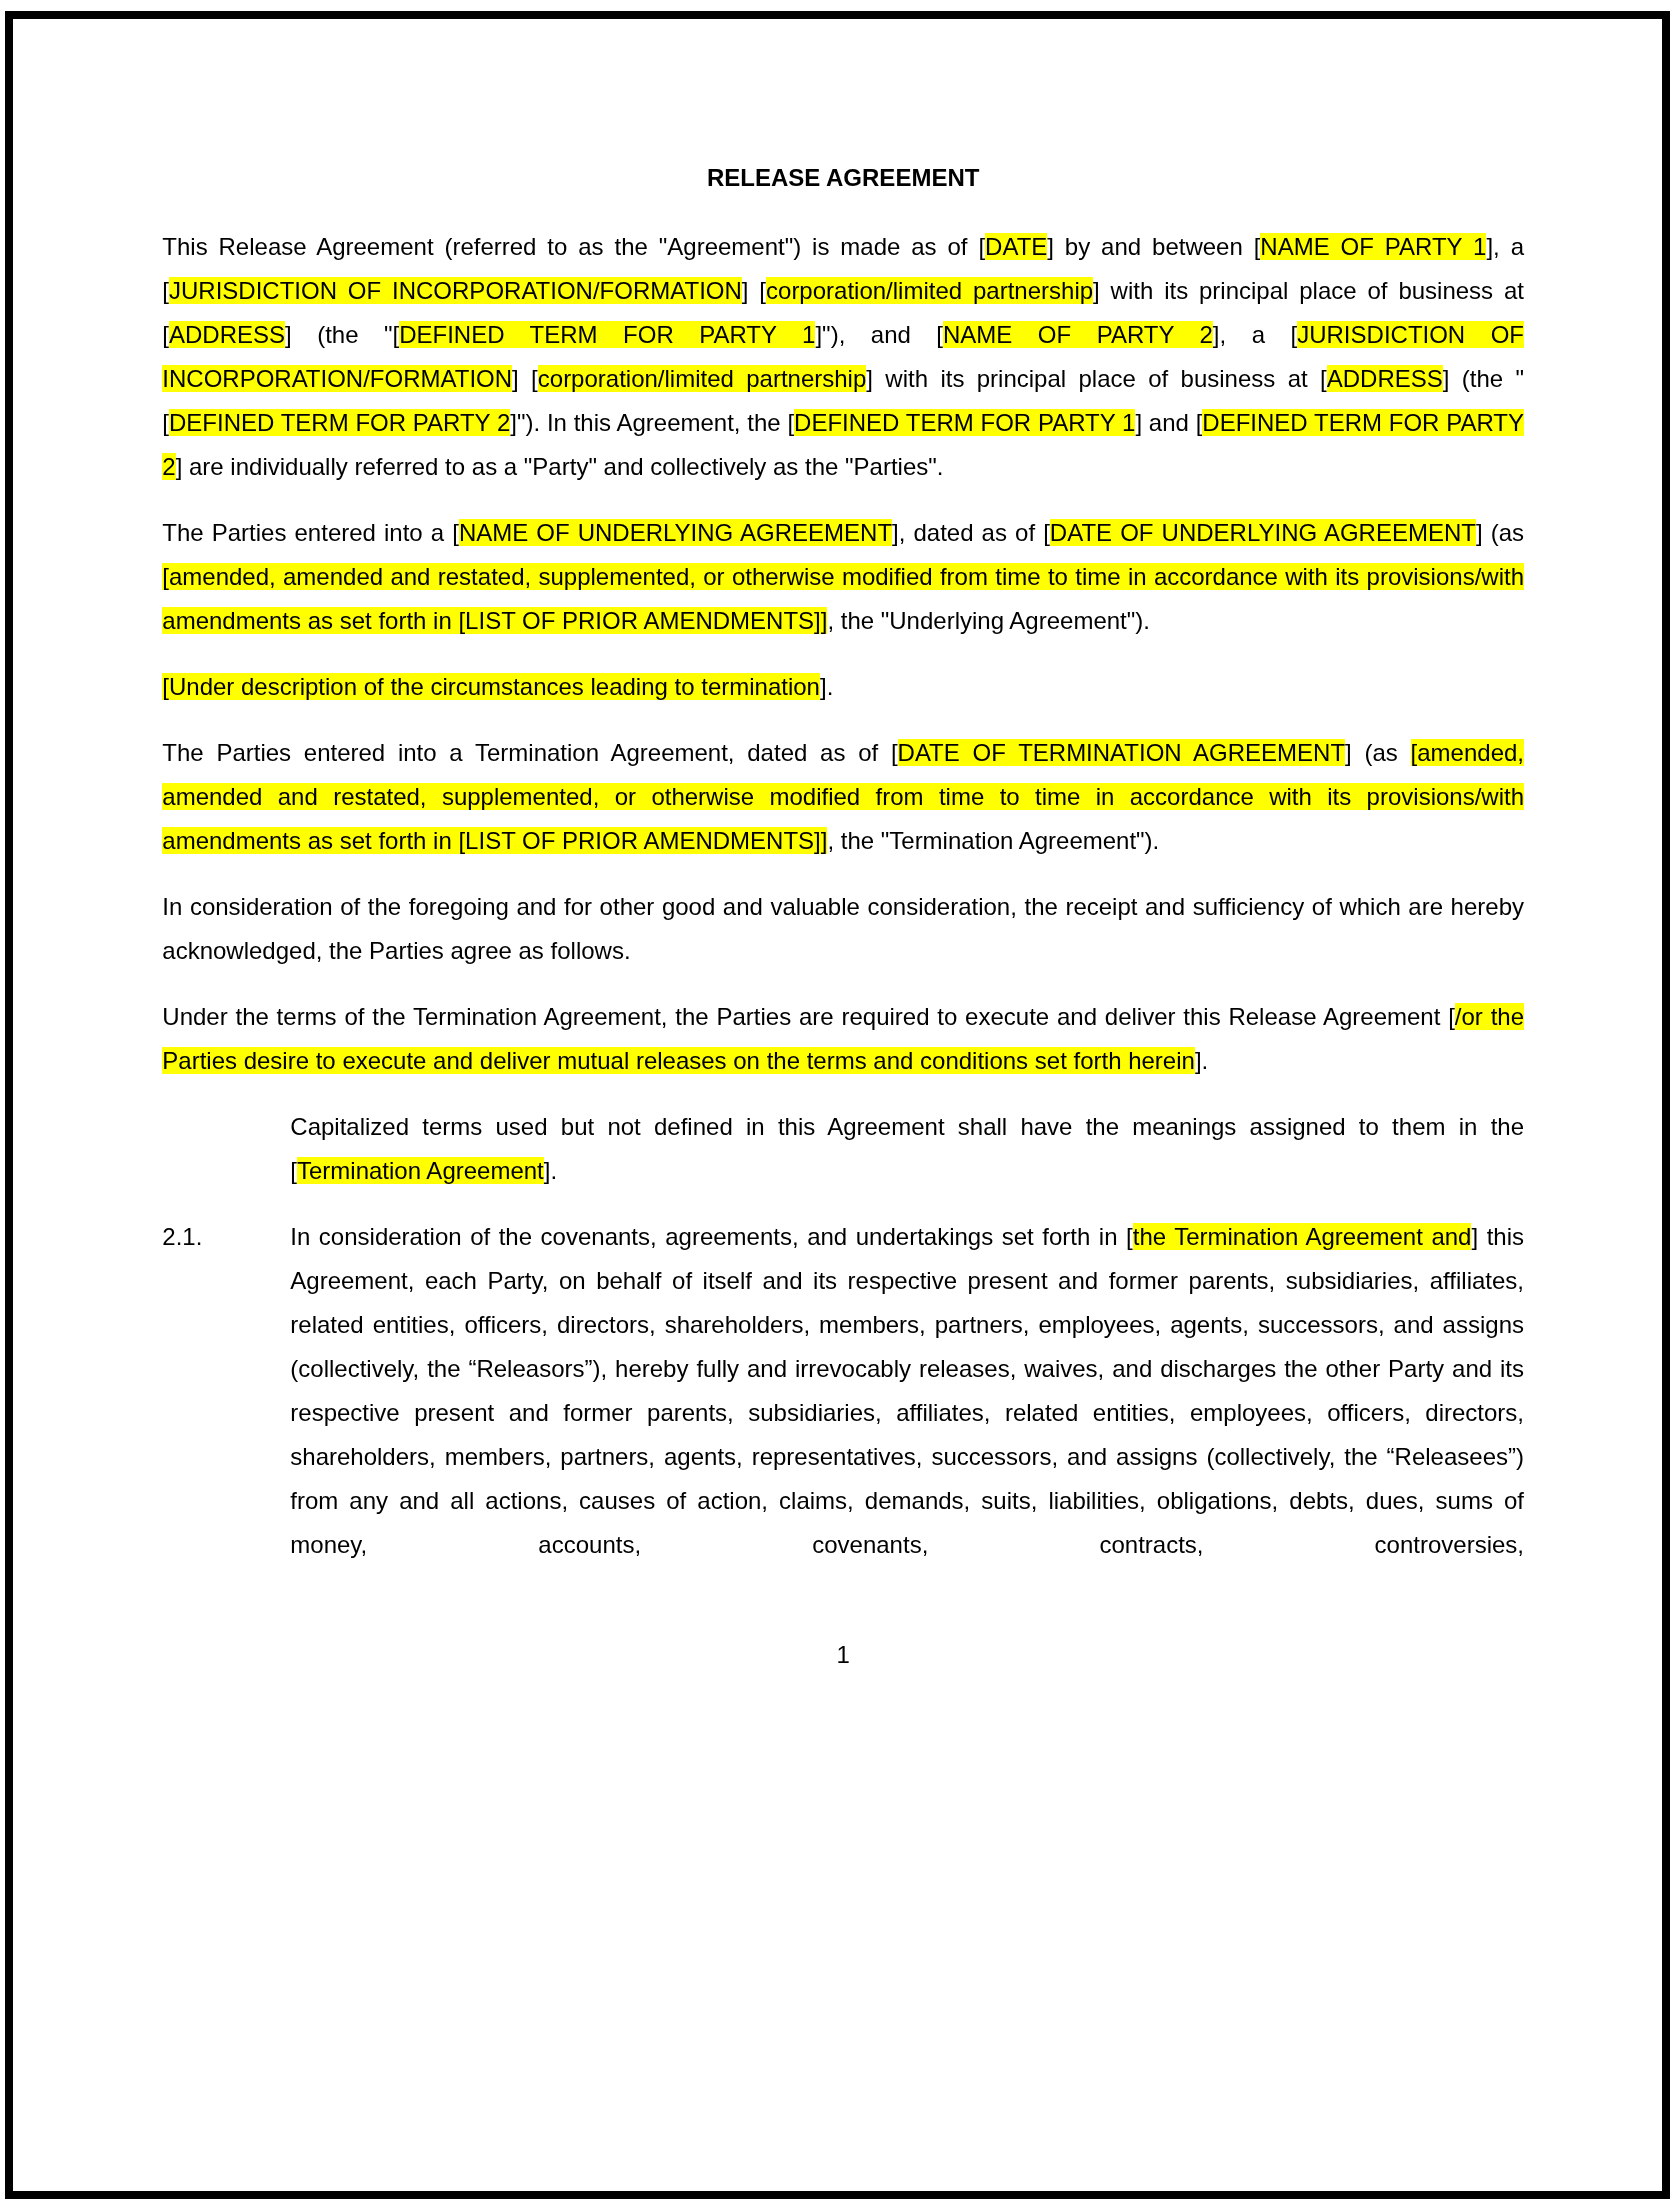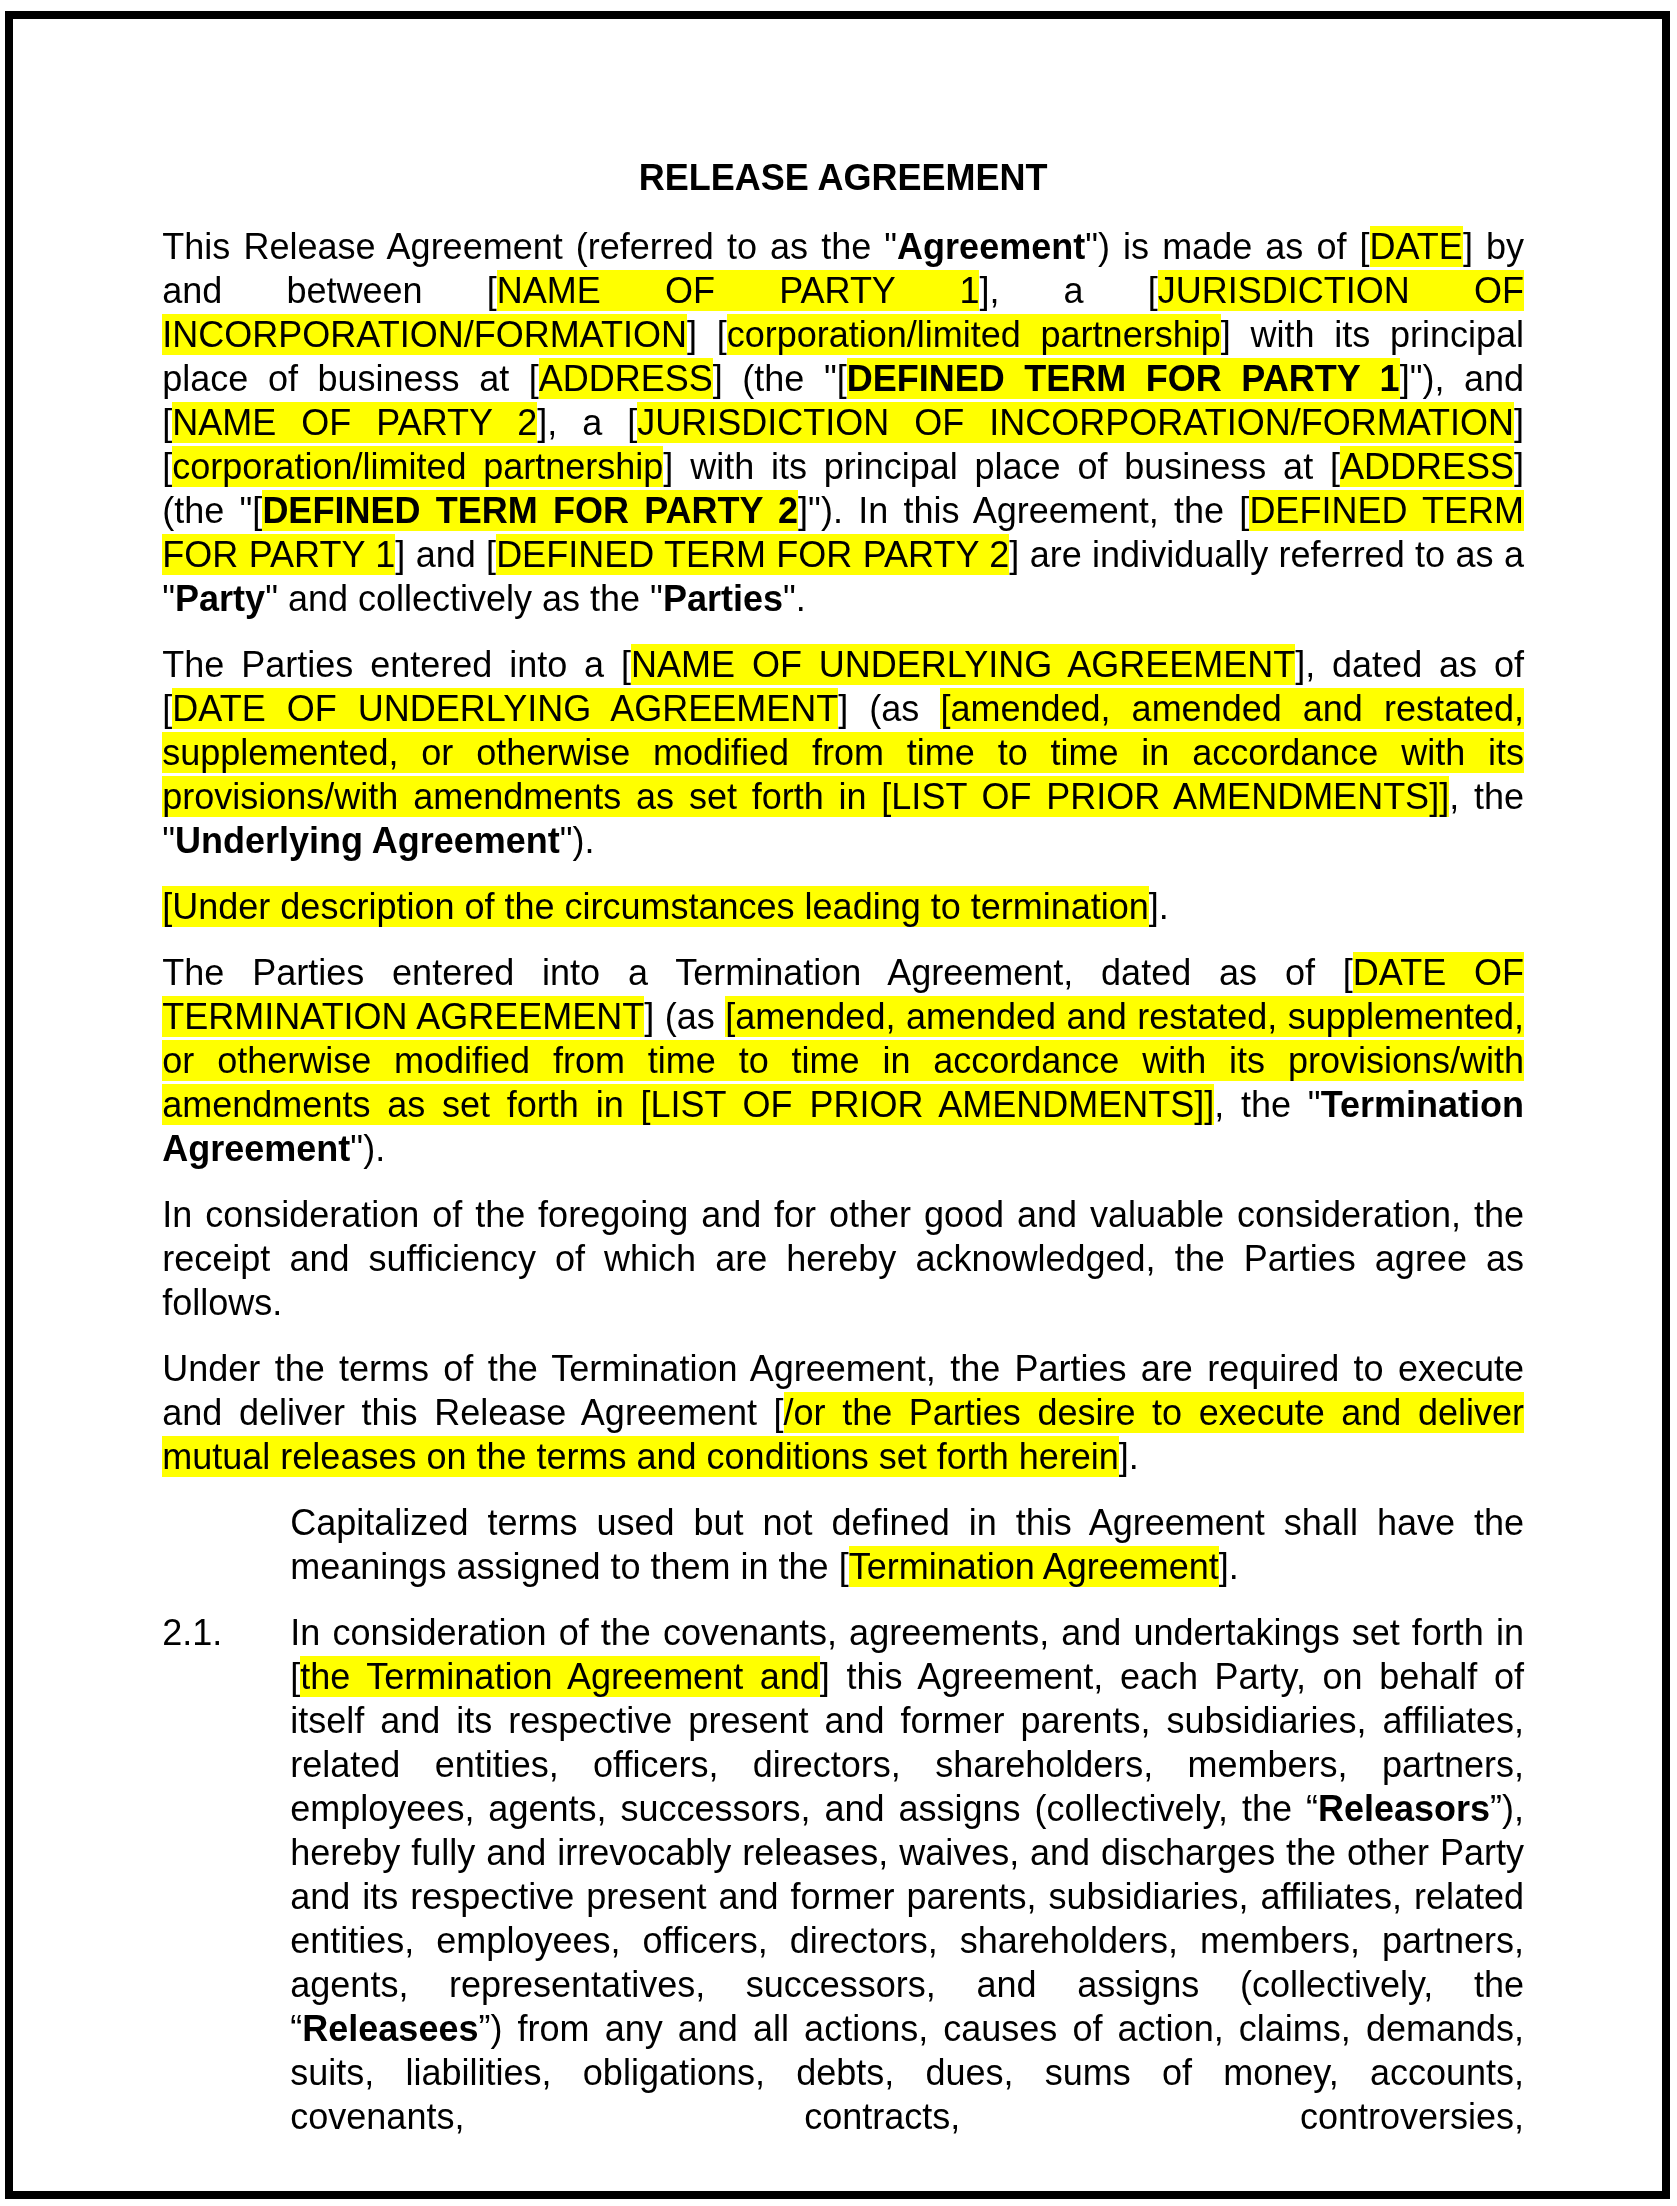--- a/index.html
+++ b/index.html
@@ -21,21 +21,21 @@
     border: 8.8px solid var(--brd, #000000);
     box-sizing: border-box;
     background: #ffffff;
   }
   .content {
     position: absolute;
     left: 0; top: 0; right: 0; bottom: 0;
     overflow: hidden;
     padding: 137px 138px 0 149px;
     box-sizing: border-box;
-    font-size: 36px;
+    font-size: 24px;
     line-height: 44px;
   }
   .title {
     text-align: center;
     font-weight: bold;
     margin: 0 0 25px 0;
   }
   .para {
     margin: 0 0 22px 0;
     text-align: justify;
@@ -47,21 +47,21 @@
     width: 128px;
     margin-left: -128px;
   }
   .heading {
     font-weight: bold;
     margin-top: 13.2px;
     margin-bottom: 44px;
     text-align: left;
   }
   .indented { margin-left: 128px; }
-  .b { font-weight: bold; }
+  .b { font-weight: normal; }
   .hl {
     background: var(--hl, #ffff00);
     padding: 0 0;
   }
   .page-number {
     text-align: center;
     margin-top: 66px;
   }
 </style>
 </head>

